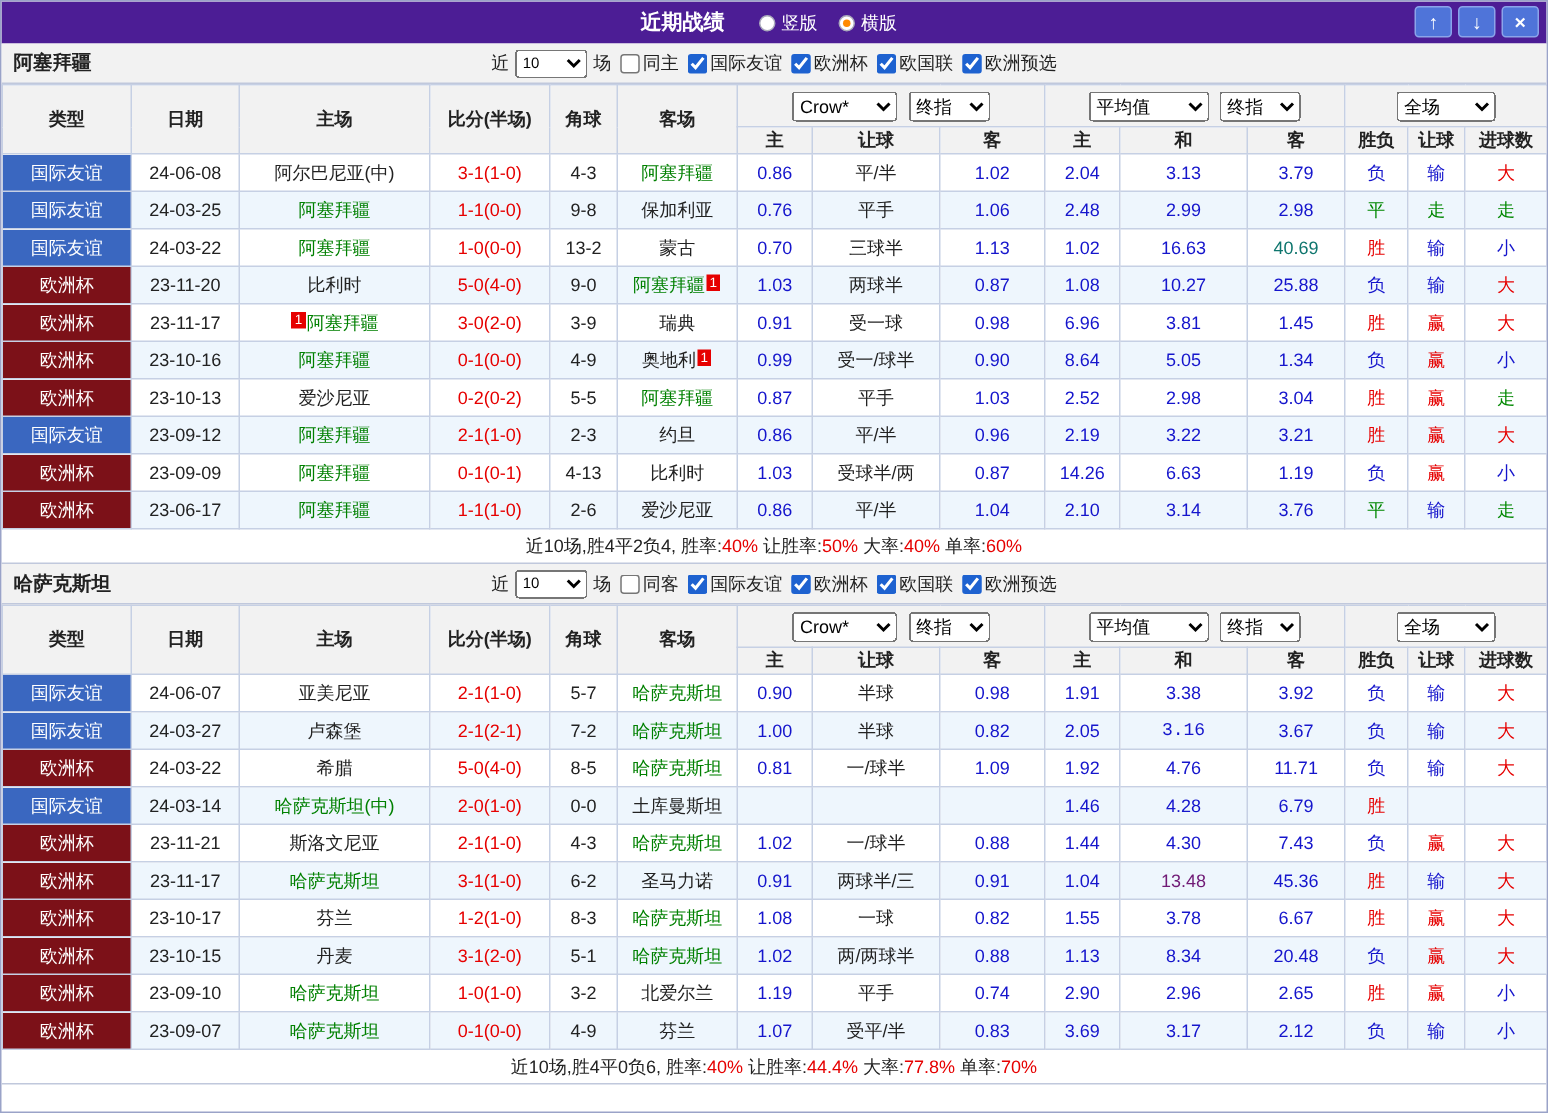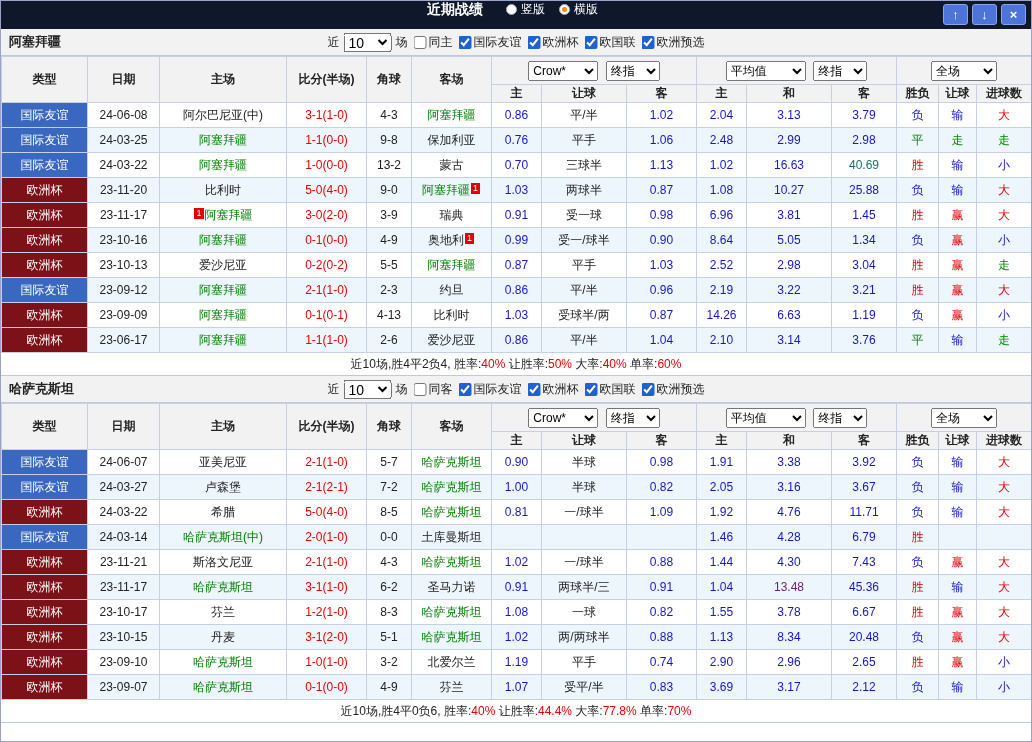--- a/index.html
+++ b/index.html
@@ -1,32 +1,32 @@
 <!DOCTYPE html>
 <html><head>
 <meta charset="utf-8">
 <style>
   * { box-sizing: border-box; }
   body { margin:0; background:#fff; font-family:"Liberation Sans", sans-serif; }
   .app { width:1032px; height:742px; border:1px solid #9aa3c8; overflow:hidden; background:#fff; }
 
   
-  .titlebar { height:28px; background:#0f172a; position:relative; display:flex; align-items:flex-start; justify-content:center; color:#fff; }
+  .titlebar { height:28px; background:#4c1d95; position:relative; display:flex; align-items:center; justify-content:center; color:#fff; }
   .title { font-size:14px; font-weight:bold; margin-right:16px; }
   .radio { display:flex; align-items:center; gap:4px; font-size:12px; margin:0 7px; cursor:pointer; }
   .radio-dot { width:11px; height:11px; border-radius:50%; background:#fff; border:1px solid #aab; position:relative; display:inline-block; }
   .radio-dot.on::after { content:""; position:absolute; left:2px; top:2px; width:5px; height:5px; border-radius:50%; background:#ff8a00; }
   .titlebar-buttons { position:absolute; right:5px; top:3px; display:flex; gap:4px; }
   .tb-btn { width:25px; height:21px; background:#4f74d9; border:1px solid #8ba4ea; border-radius:3px; color:#fff; font-size:13px; line-height:1; cursor:pointer; padding:0; font-weight:bold; }
 
   
   .section-header { height:27px; background:#f2f2f2; border-bottom:1px solid #c0c8dc; position:relative; display:flex; align-items:center; }
   .team-title { font-size:13px; font-weight:bold; margin-left:8px; color:#222; }
   .filter-controls { position:absolute; left:50%; transform:translateX(-50%); display:flex; align-items:center; font-size:12px; gap:1px; white-space:nowrap; color:#222; }
-  .filter-controls select { height:19px; font-size:14px; width:48px; margin:0 3px; }
+  .filter-controls select { height:19px; font-size:10px; width:48px; margin:0 3px; }
   .cb { display:flex; align-items:center; margin-left:5px; }
   .cb input { width:13px; height:13px; accent-color:#1e62d0; margin:0 2px 0 0; }
 
   
   table { width:100%; border-collapse:collapse; table-layout:fixed; }
   th, td { border:1px solid #c6d0e4; text-align:center; font-size:12px; padding:0; white-space:nowrap; overflow:hidden; color:#222; }
   thead th { background:#f2f2f2; }
   .hrow1 th { height:28px; font-weight:bold; }
   .hrow2 th { height:17px; font-weight:bold; }
   tbody td { height:25px; }
@@ -413,21 +413,21 @@
             <td style="background: rgb(58, 103, 192); color: rgb(255, 255, 255);">国际友谊</td>
             <td>24-03-27</td>
             <td><span>卢森堡</span></td>
             <td style="color: rgb(230, 0, 0);">2-1(2-1)</td>
             <td>7-2</td>
             <td><span style="color: rgb(0, 128, 0);">哈萨克斯坦</span></td>
             <td style="color: rgb(21, 21, 204);">1.00</td>
             <td>半球</td>
             <td style="color: rgb(21, 21, 204);">0.82</td>
             <td style="color: rgb(21, 21, 204);">2.05</td>
-            <td style="color: rgb(21, 21, 204);">3.16</td>
+            <td style="color: rgb(21, 21, 204); font-family: Liberation Mono, monospace;">3.16</td>
             <td style="color: rgb(21, 21, 204);">3.67</td>
             <td style="color: rgb(21, 21, 204);">负</td>
             <td style="color: rgb(21, 21, 204);">输</td>
             <td style="color: rgb(230, 0, 0);">大</td>
           </tr>
           <tr>
             <td style="background: rgb(124, 17, 24); color: rgb(255, 255, 255);">欧洲杯</td>
             <td>24-03-22</td>
             <td><span>希腊</span></td>
             <td style="color: rgb(230, 0, 0);">5-0(4-0)</td>

